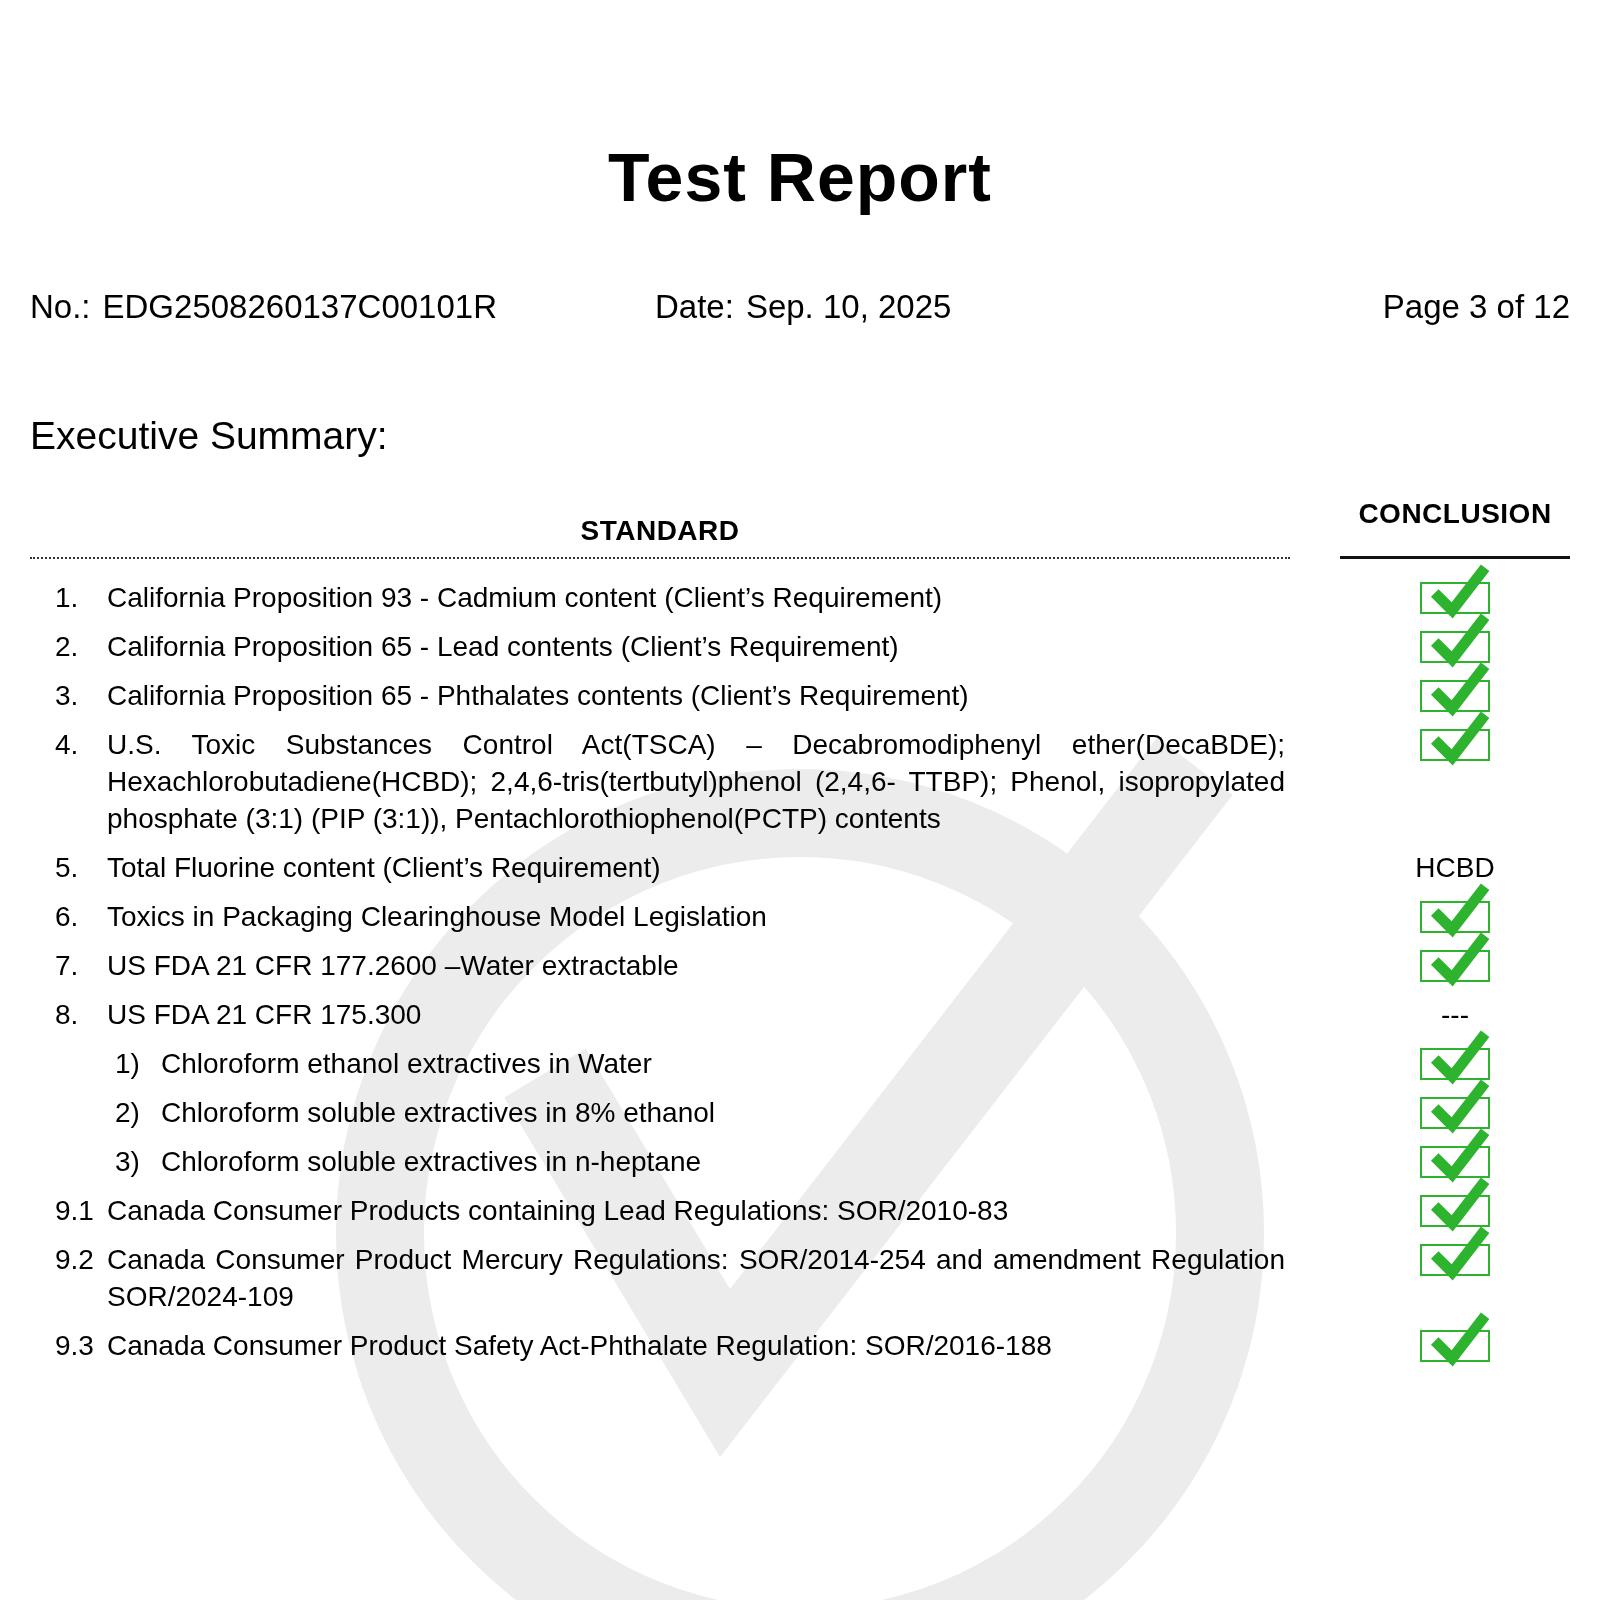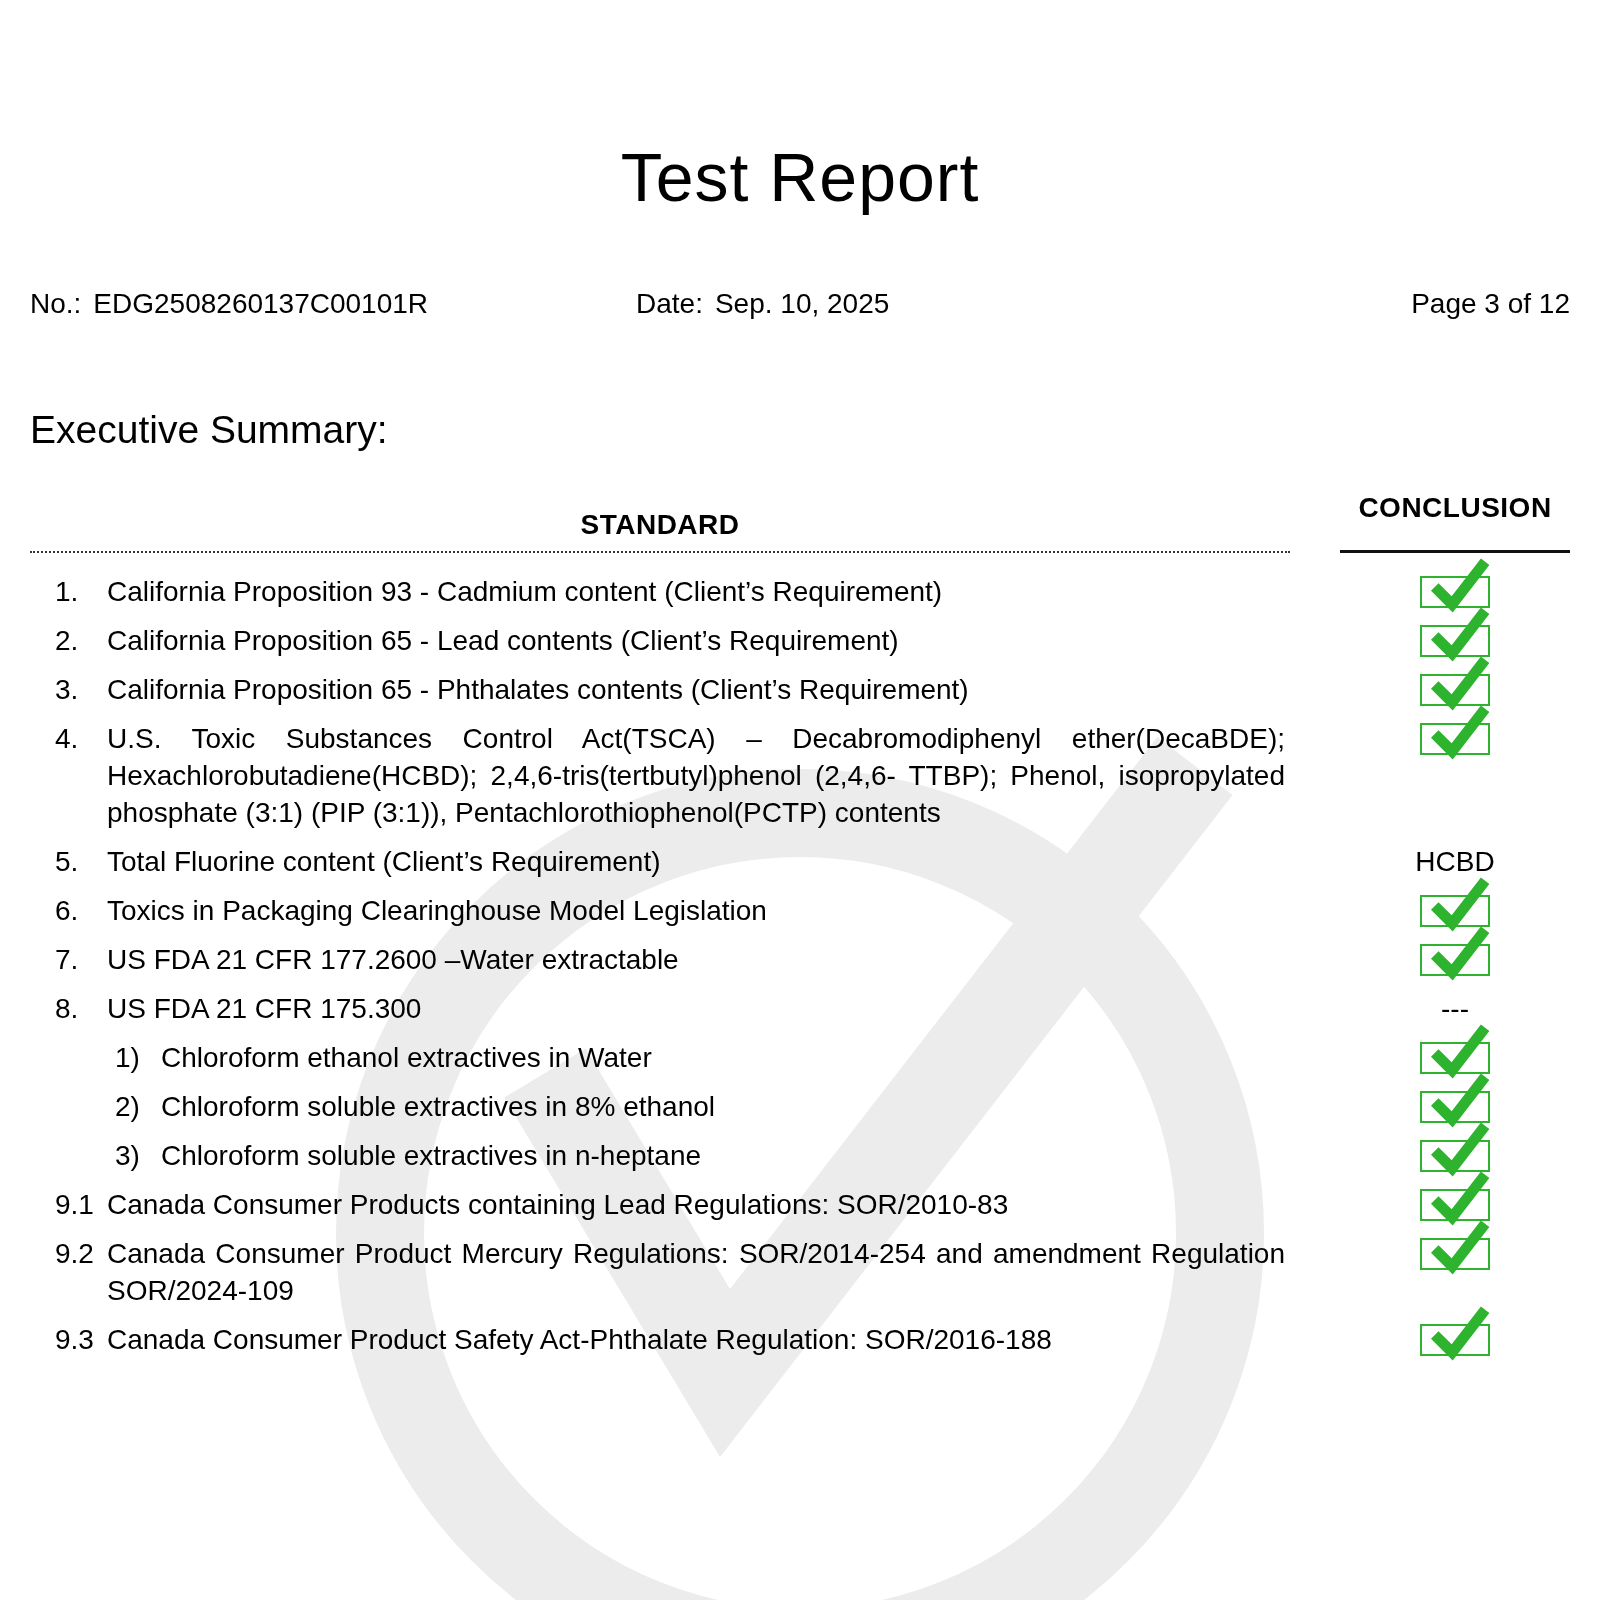--- a/index.html
+++ b/index.html
@@ -13,33 +13,33 @@
   .page{position:relative;width:1600px;height:1600px;background:#fff;}
 
   .watermark{position:absolute;left:0;top:0;width:1600px;height:1600px;pointer-events:none;}
 
   .content{position:relative;padding:0 30px;z-index:2;}
 
   .title{
     margin-top:138px;
     text-align:center;
     font-size:68px;
-    font-weight:400;
+    font-weight:700;
     letter-spacing:1px;
   }
 
   .meta{
     position:relative;
     margin-top:72px;
     display:flex;
     justify-content:space-between;
-    font-size:28px;
+    font-size:33px;
   }
   .meta .val{margin-left:12px;}
-  .meta-date{position:absolute;left:606px;top:0;}
+  .meta-date{position:absolute;left:625px;top:0;}
 
   .exec{
     margin-top:88px;
     font-size:39px;
     font-weight:400;
   }
 
   .thead{
     margin-top:40px;
     display:flex;

